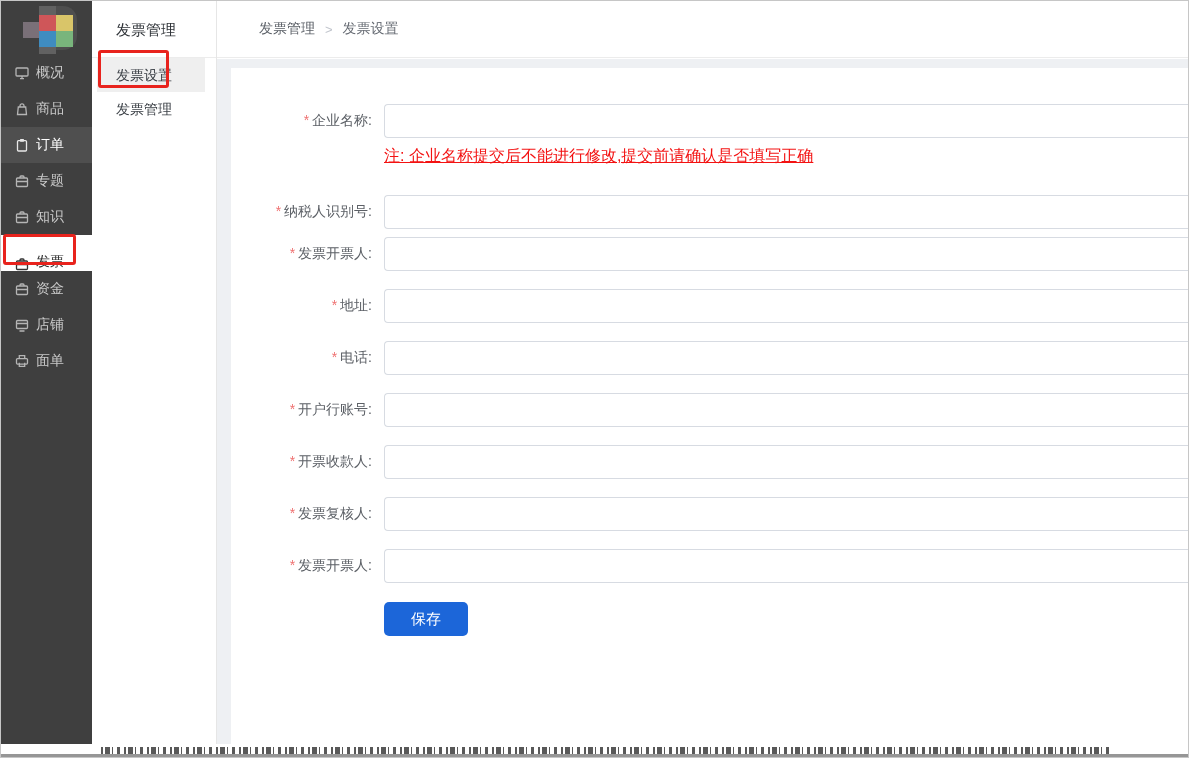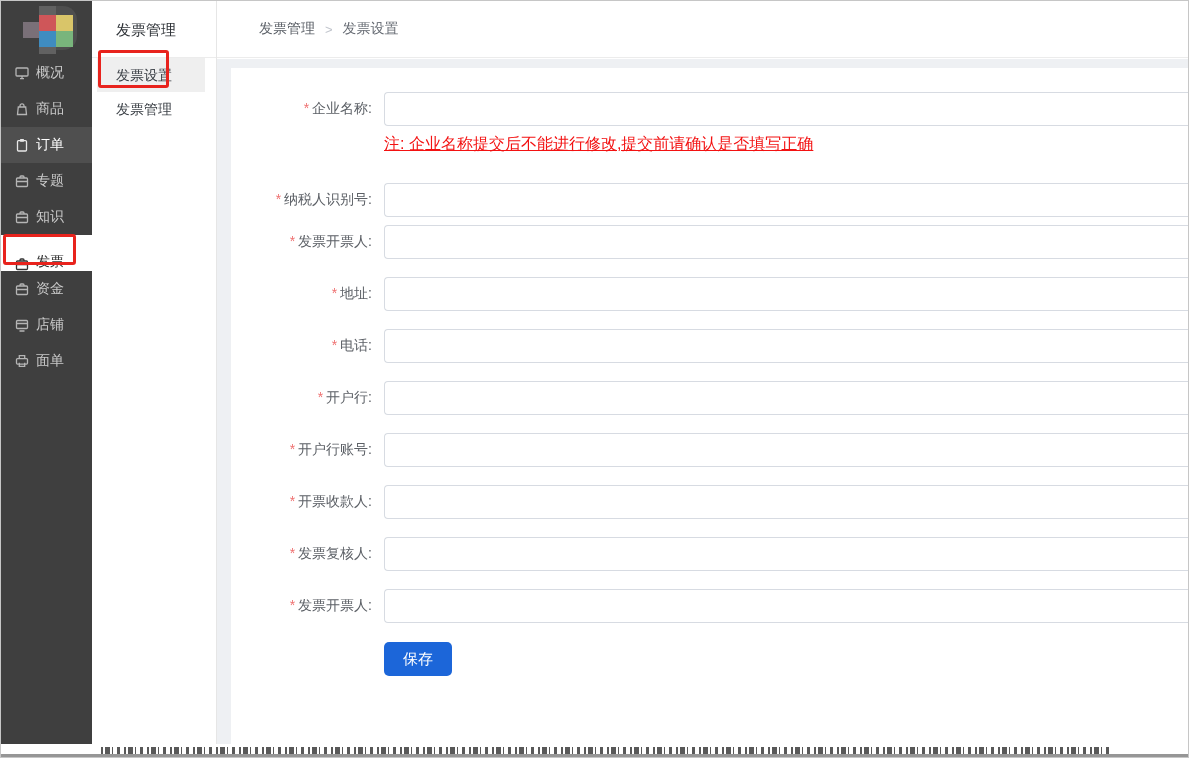--- a/index.html
+++ b/index.html
@@ -81,21 +81,21 @@
   .crumb-sep { margin: 0 10px; color: #c0c4cc; font-size: 13px; }
 
   
   .page {
     position: absolute; left: 216px; top: 58px; right: 0; bottom: 10px;
     background: #eef0f3;
   }
   .card {
     position: absolute; left: 14px; top: 9px; right: 0;
     height: 677px; background: #fff;
-    padding-top: 24px; overflow: hidden;
+    padding-top: 36px; overflow: hidden;
   }
 
   .form-row { display: flex; align-items: center; margin-bottom: 18px; }
   .form-row.has-note { margin-bottom: 8px; }
   .form-label {
     width: 145px; flex: none;
     text-align: right; padding-right: 4px;
     font-size: 14px; color: #5c6066;
   }
   .req { color: var(--asterisk-red); margin-right: 3px; font-size: 14px; }
@@ -107,21 +107,21 @@
     outline: none; background: #fff;
   }
   .note-row {
     margin: 0 0 30px 153px;
     font-size: 16px; line-height: 19px;
     color: var(--note-red);
     text-decoration: underline;
   }
   .btn-row { margin: 19px 0 0 153px; }
   .save-btn {
-    width: 68px; height: 34px;
+    width: 84px; height: 34px;
     background: var(--accent-blue); color: #fff;
     border: none; border-radius: 5px;
     font-size: 15px; cursor: pointer;
     font-family: inherit;
   }
 
   
   .bottom-strip {
     position: absolute; left: 0; right: 0; bottom: 0; height: 13px;
     background: #fff; z-index: 6;
@@ -290,24 +290,20 @@
       <div class="form-row">
         <label class="form-label"><span class="req">*</span><span>地址:</span></label>
         <input class="form-input" type="text" value="" style="">
       </div>
 
       <div class="form-row">
         <label class="form-label"><span class="req">*</span><span>电话:</span></label>
         <input class="form-input" type="text" value="" style="">
       </div>
 
-      <div class="form-row">
-        <label class="form-label"><span class="req">*</span><span>开户行:</span></label>
-        <input class="form-input" type="text" value="" style="">
-      </div>
 
       <div class="form-row">
         <label class="form-label"><span class="req">*</span><span>开户行账号:</span></label>
         <input class="form-input" type="text" value="" style="">
       </div>
 
       <div class="form-row">
         <label class="form-label"><span class="req">*</span><span>开票收款人:</span></label>
         <input class="form-input" type="text" value="" style="">
       </div>

